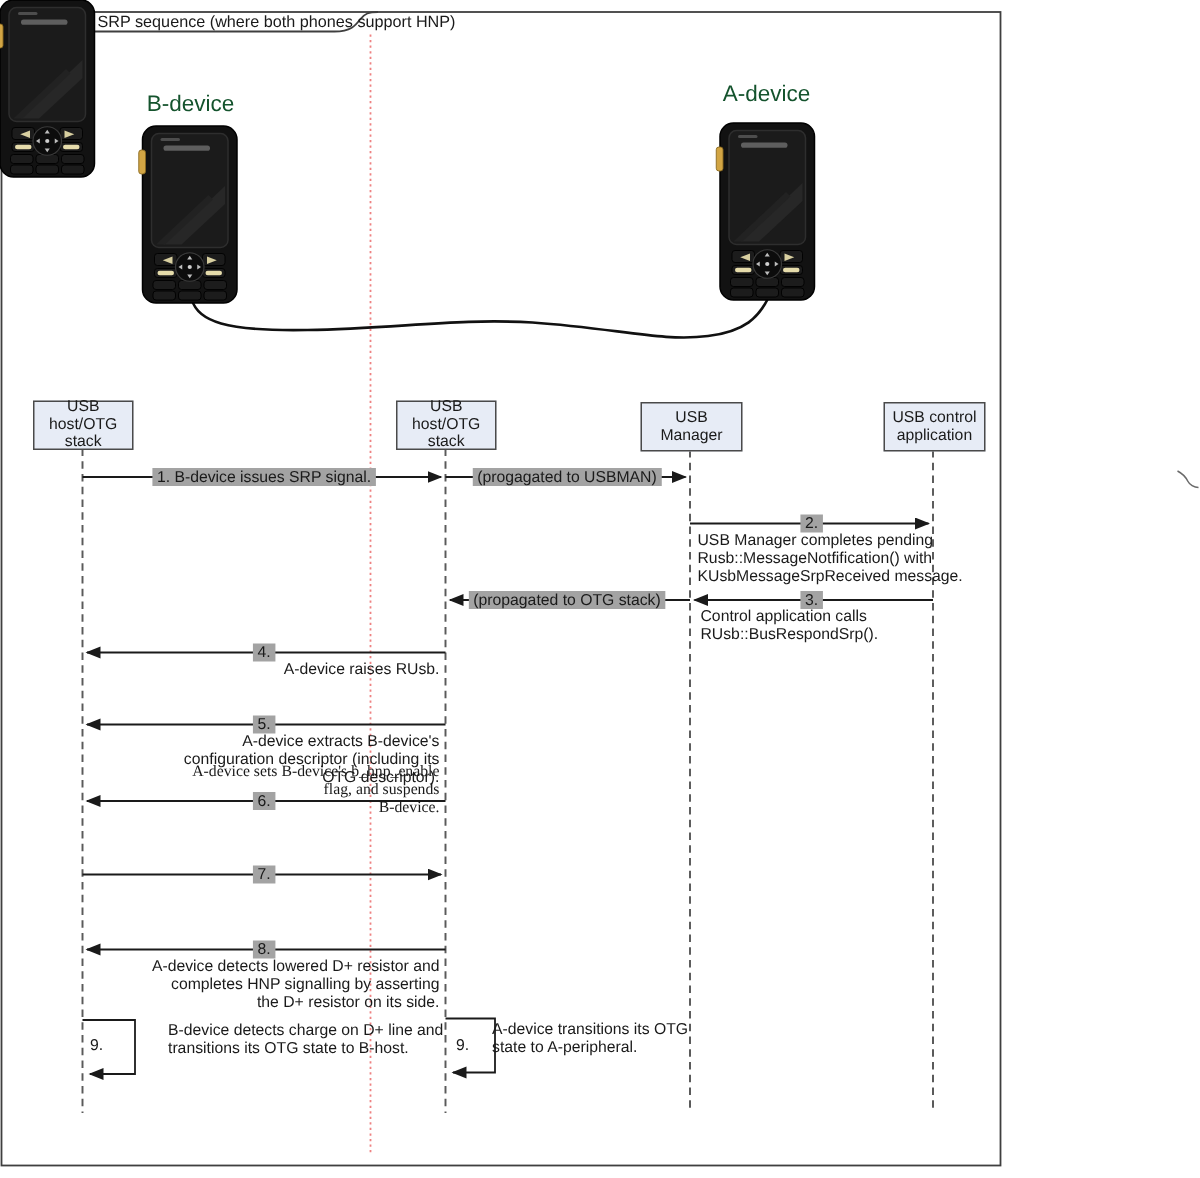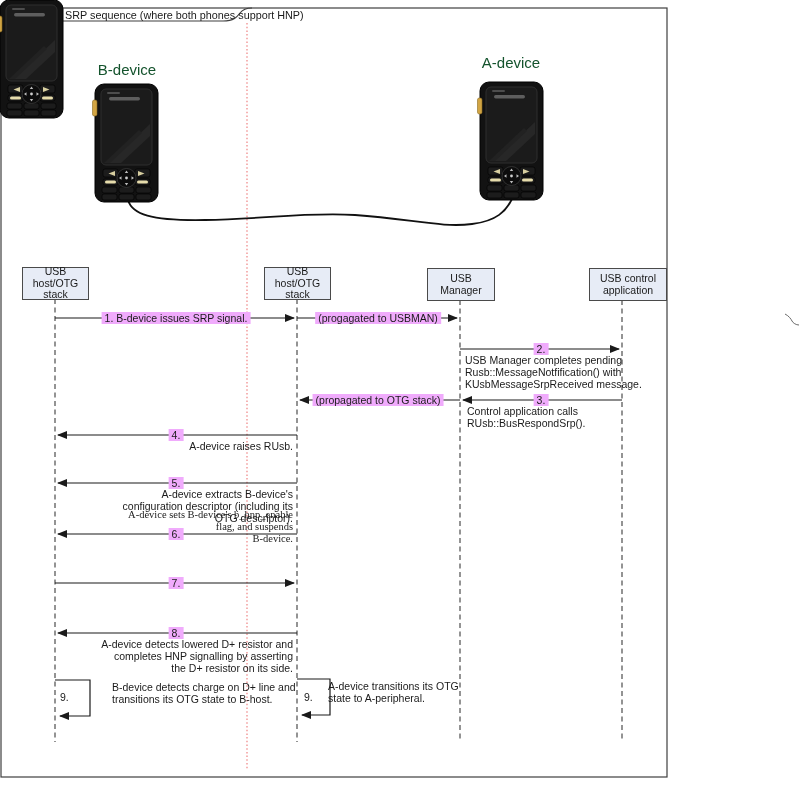--- a/index.html
+++ b/index.html
@@ -1,19 +1,19 @@
 <!DOCTYPE html>
 <html><head>
 <meta charset="utf-8">
 <style>
   html,body{margin:0;padding:0;background:#fff;}
   #canvas{position:relative;width:800px;height:785px;background:#fff;overflow:hidden;
           font-family:"Liberation Sans", sans-serif;color:#1a1a1a;}
   .abs{position:absolute;}
-  .online-label{position:absolute;background:#f0abfc;padding:0 3px;font-size:10.5px;
+  .online-label{position:absolute;background:#a3a3a3;padding:0 3px;font-size:10.5px;
                 line-height:12px;white-space:nowrap;transform:translateX(-50%);}
   .plain-label{position:absolute;font-size:10.5px;line-height:12px;white-space:nowrap;}
   .msg-text{position:absolute;font-size:10.5px;line-height:12px;white-space:pre-line;}
   .right-al{text-align:right;}
   .head-box{position:absolute;box-sizing:border-box;border:1px solid #4a4a4a;background:#e7ecf6;
             display:flex;align-items:center;justify-content:center;text-align:center;
             font-size:10.5px;line-height:11.5px;padding:1px 2px;}
   .device-label{position:absolute;font-size:15px;color:#14532d;transform:translateX(-50%);white-space:nowrap;}
   .frame-title{position:absolute;left:20px;top:9px;font-size:10.8px;white-space:nowrap;margin-left:45px;}
 </style>
@@ -98,21 +98,21 @@
   </svg>
 
   <div class="frame-title">SRP sequence (where both phones support HNP)</div>
 
   <div class="device-label" style="left:127px;top:61px;">B-device</div>
   <div class="device-label" style="left:511px;top:54px;">A-device</div>
 
   <div class="head-box" style="left:22px;top:267px;width:67px;height:33px;">USB host/OTG stack</div>
   <div class="head-box" style="left:264px;top:267px;width:67px;height:33px;">USB host/OTG stack</div>
   <div class="head-box" style="left:427px;top:268px;width:68px;height:33px;">USB Manager</div>
-  <div class="head-box" style="left:589px;top:268px;width:78px;height:33px;">USB control application</div>
+  <div class="head-box" style="left:589px;top:268px;width:68px;height:33px;">USB control application</div>
 
   <div class="online-label" style="left:176px;top:312px;">1. B-device issues SRP signal.</div>
   <div class="online-label" style="left:378px;top:312px;">(progagated to USBMAN)</div>
   <div class="online-label" style="left:541px;top:343px;">2.</div>
   <div class="online-label" style="left:378px;top:394px;">(propagated to OTG stack)</div>
   <div class="online-label" style="left:541px;top:394px;">3.</div>
   <div class="online-label" style="left:176px;top:429px;">4.</div>
   <div class="online-label" style="left:176px;top:477px;">5.</div>
   <div class="online-label" style="left:176px;top:528px;">6.</div>
   <div class="online-label" style="left:176px;top:577px;">7.</div>

